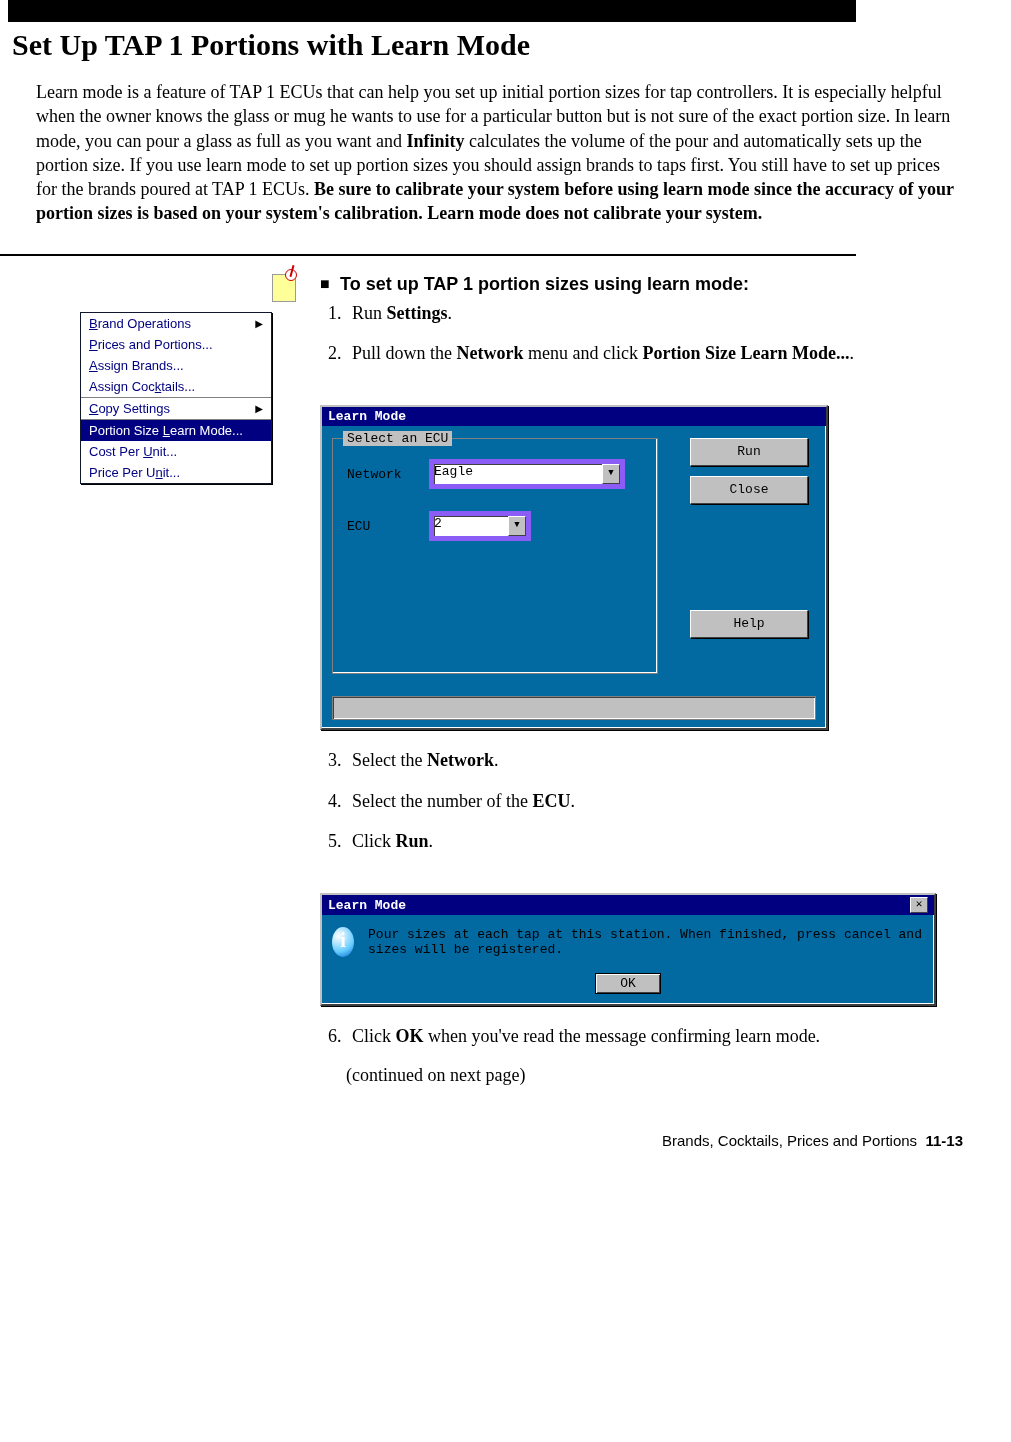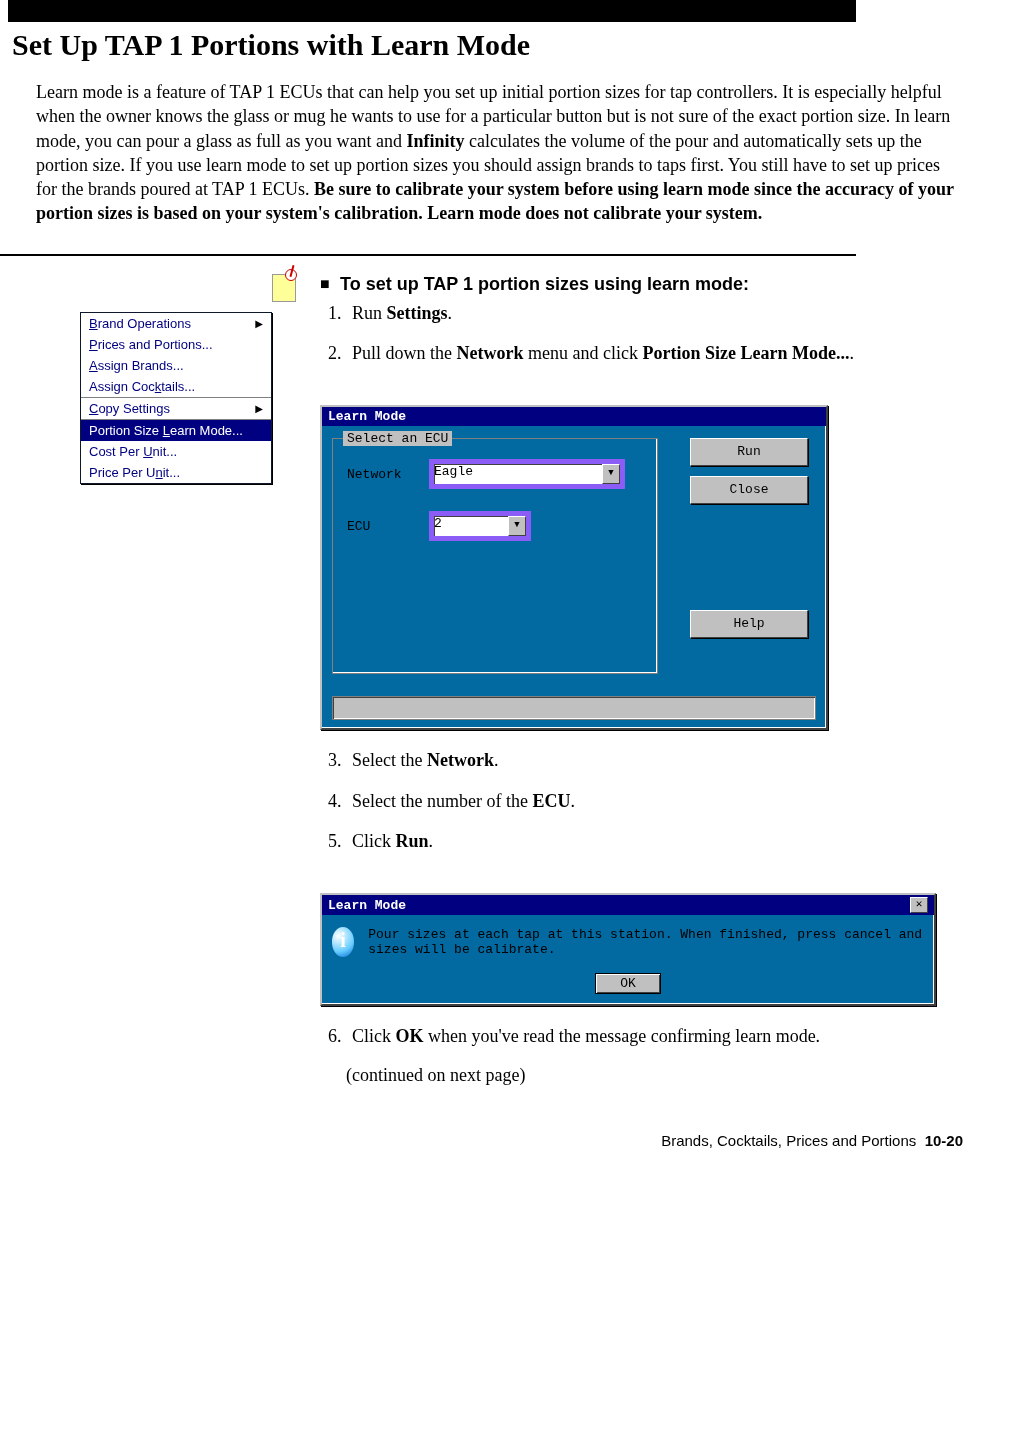--- a/index.html
+++ b/index.html
@@ -400,33 +400,33 @@
 
       
       <div class="win win2">
         <div class="titlebar">
           <span>Learn Mode</span>
           <span class="title-x">✕</span>
         </div>
         <div class="body2">
           <div class="msgrow">
             <div class="info-icon"></div>
-            <span>Pour sizes at each tap at this station. When finished, press cancel and sizes will be calibrate.</span>
+            <span>Pour sizes at each tap at this station. When finished, press cancel and sizes will be registered.</span>
           </div>
           <div class="okrow">
             <span class="okbtn">OK</span>
           </div>
         </div>
       </div>
 
       <ol class="steps" start="6">
         <li>
           <span>Click </span><b>OK</b><span> when you've read the message confirming learn mode.</span>
         </li>
       </ol>
       <div class="continued">(continued on next page)</div>
     </div>
   </div>
 </div>
 
 <div class="footer">
-  <span>Brands, Cocktails, Prices and Portions</span>&nbsp;&nbsp;<b>10-20</b>
+  <span>Brands, Cocktails, Prices and Portions</span>&nbsp;&nbsp;<b>11-13</b>
 </div>
 
 </body></html>

